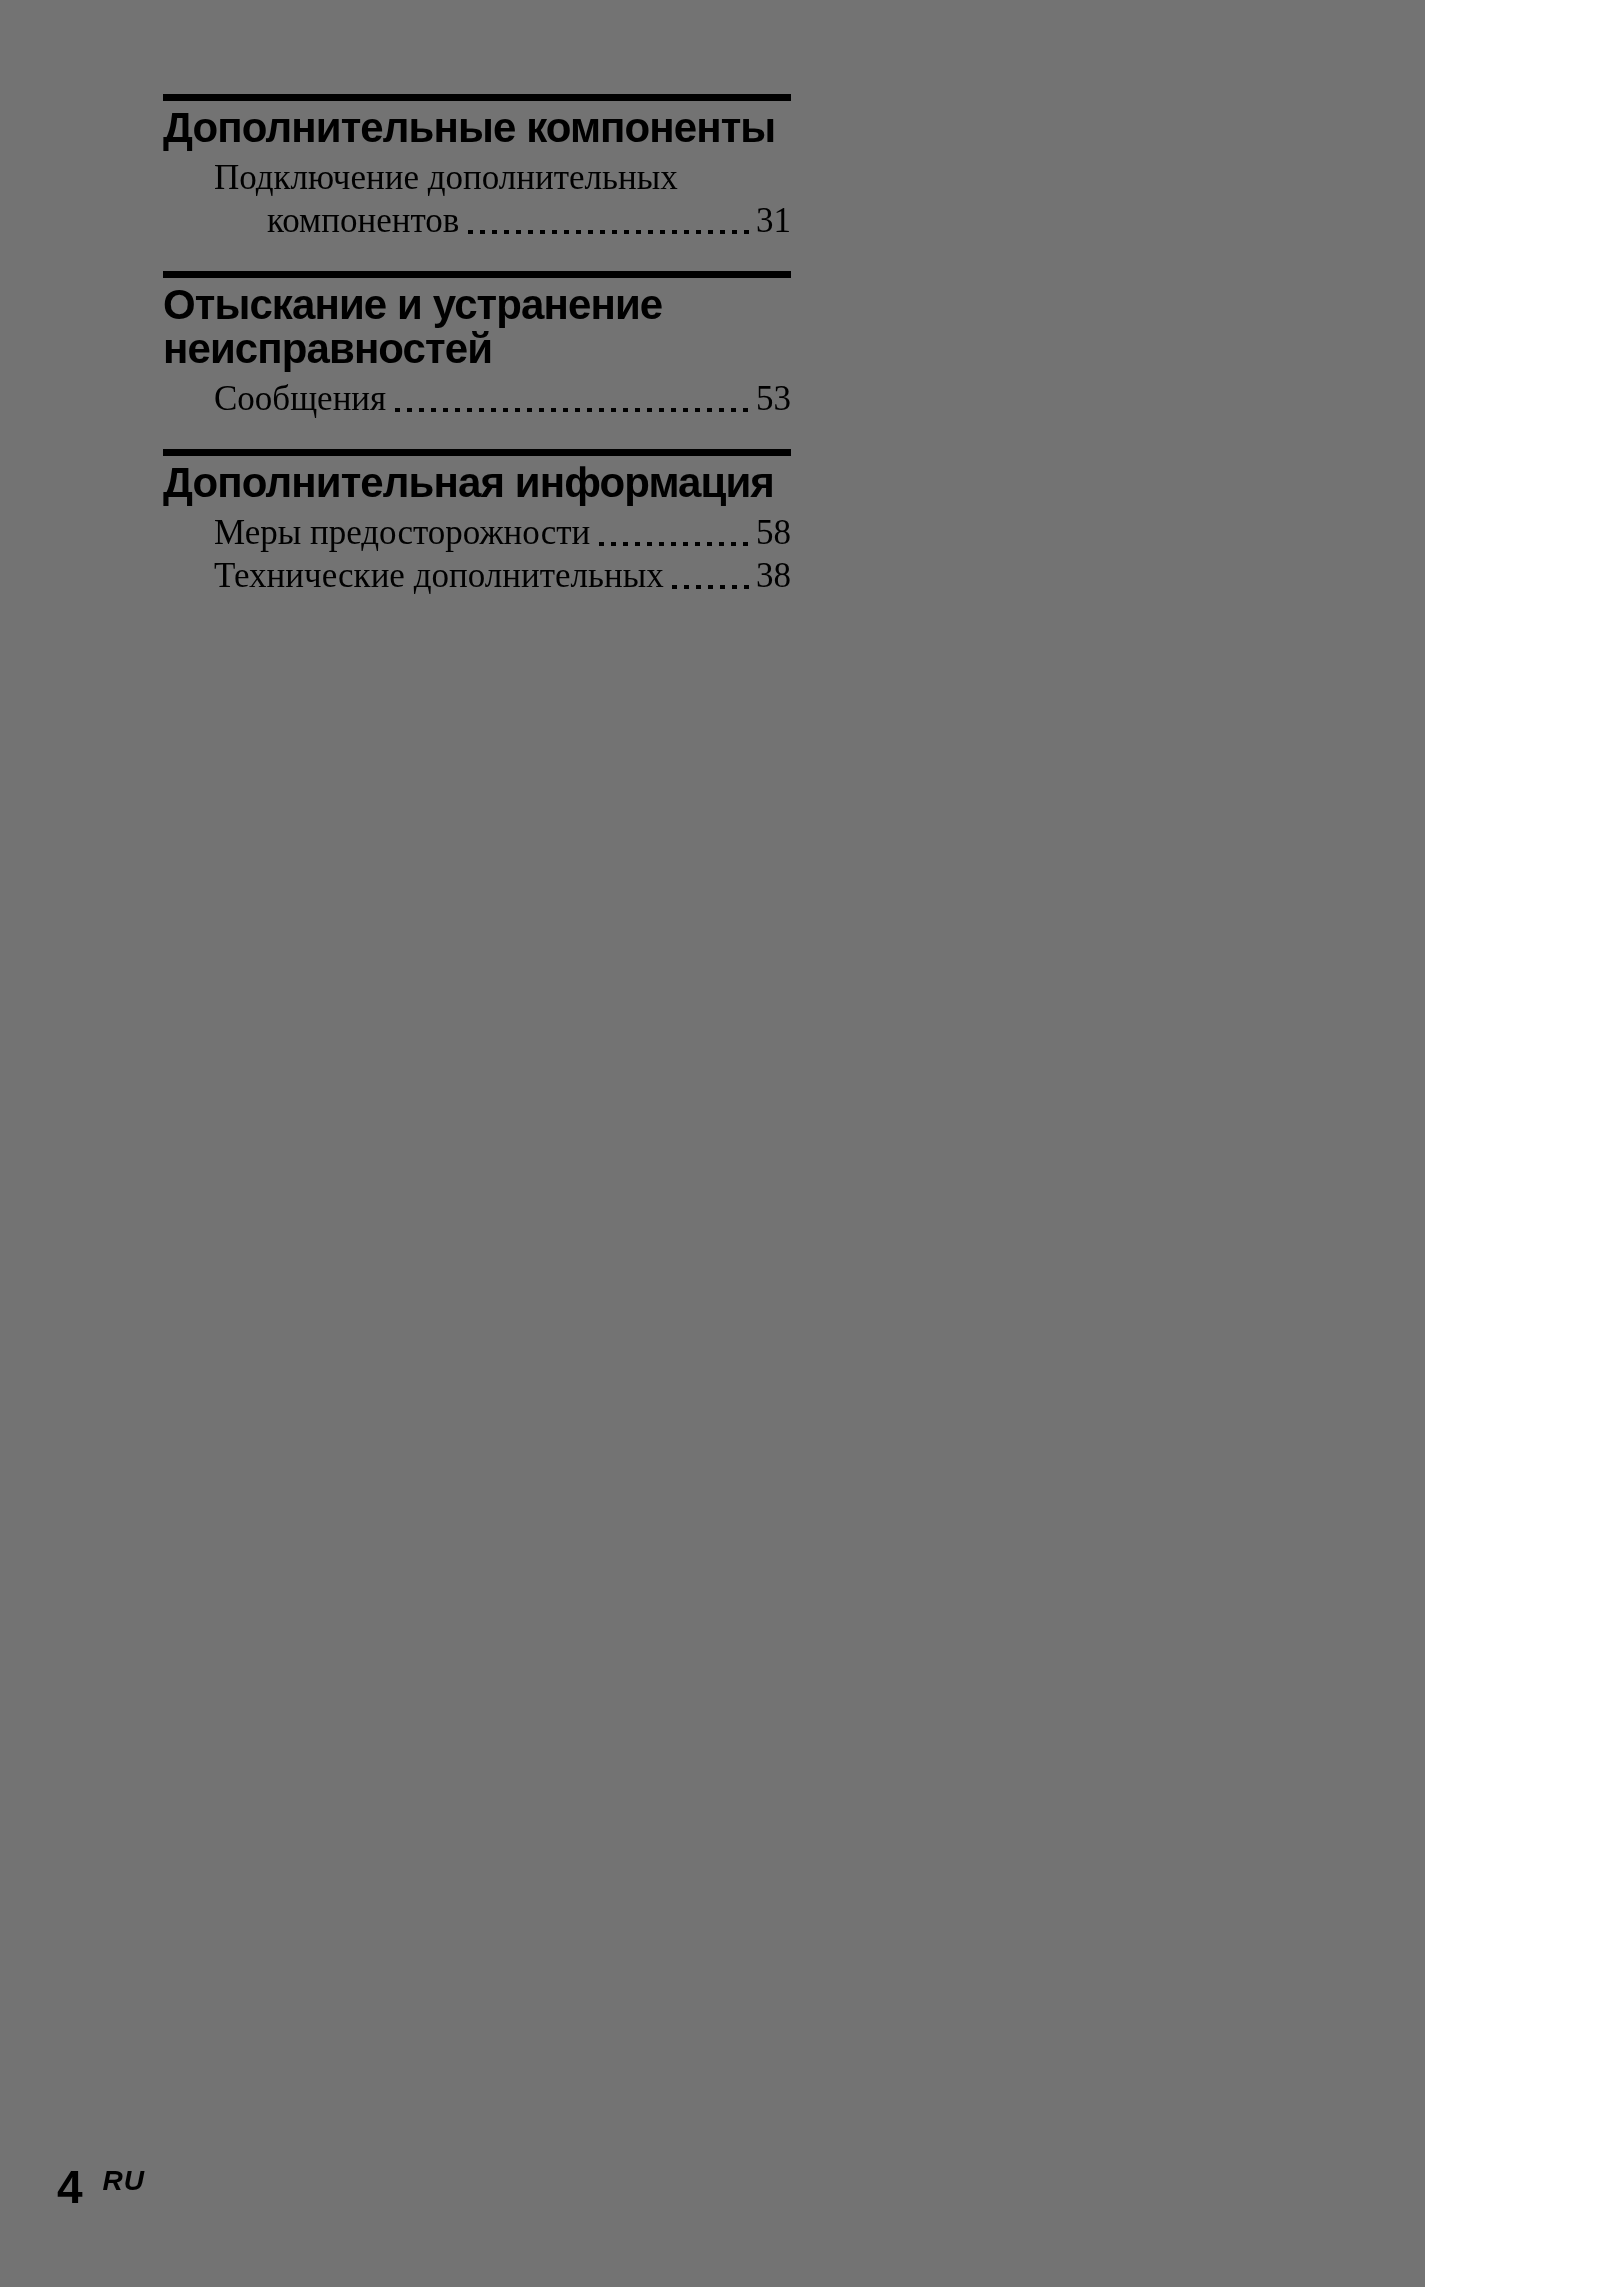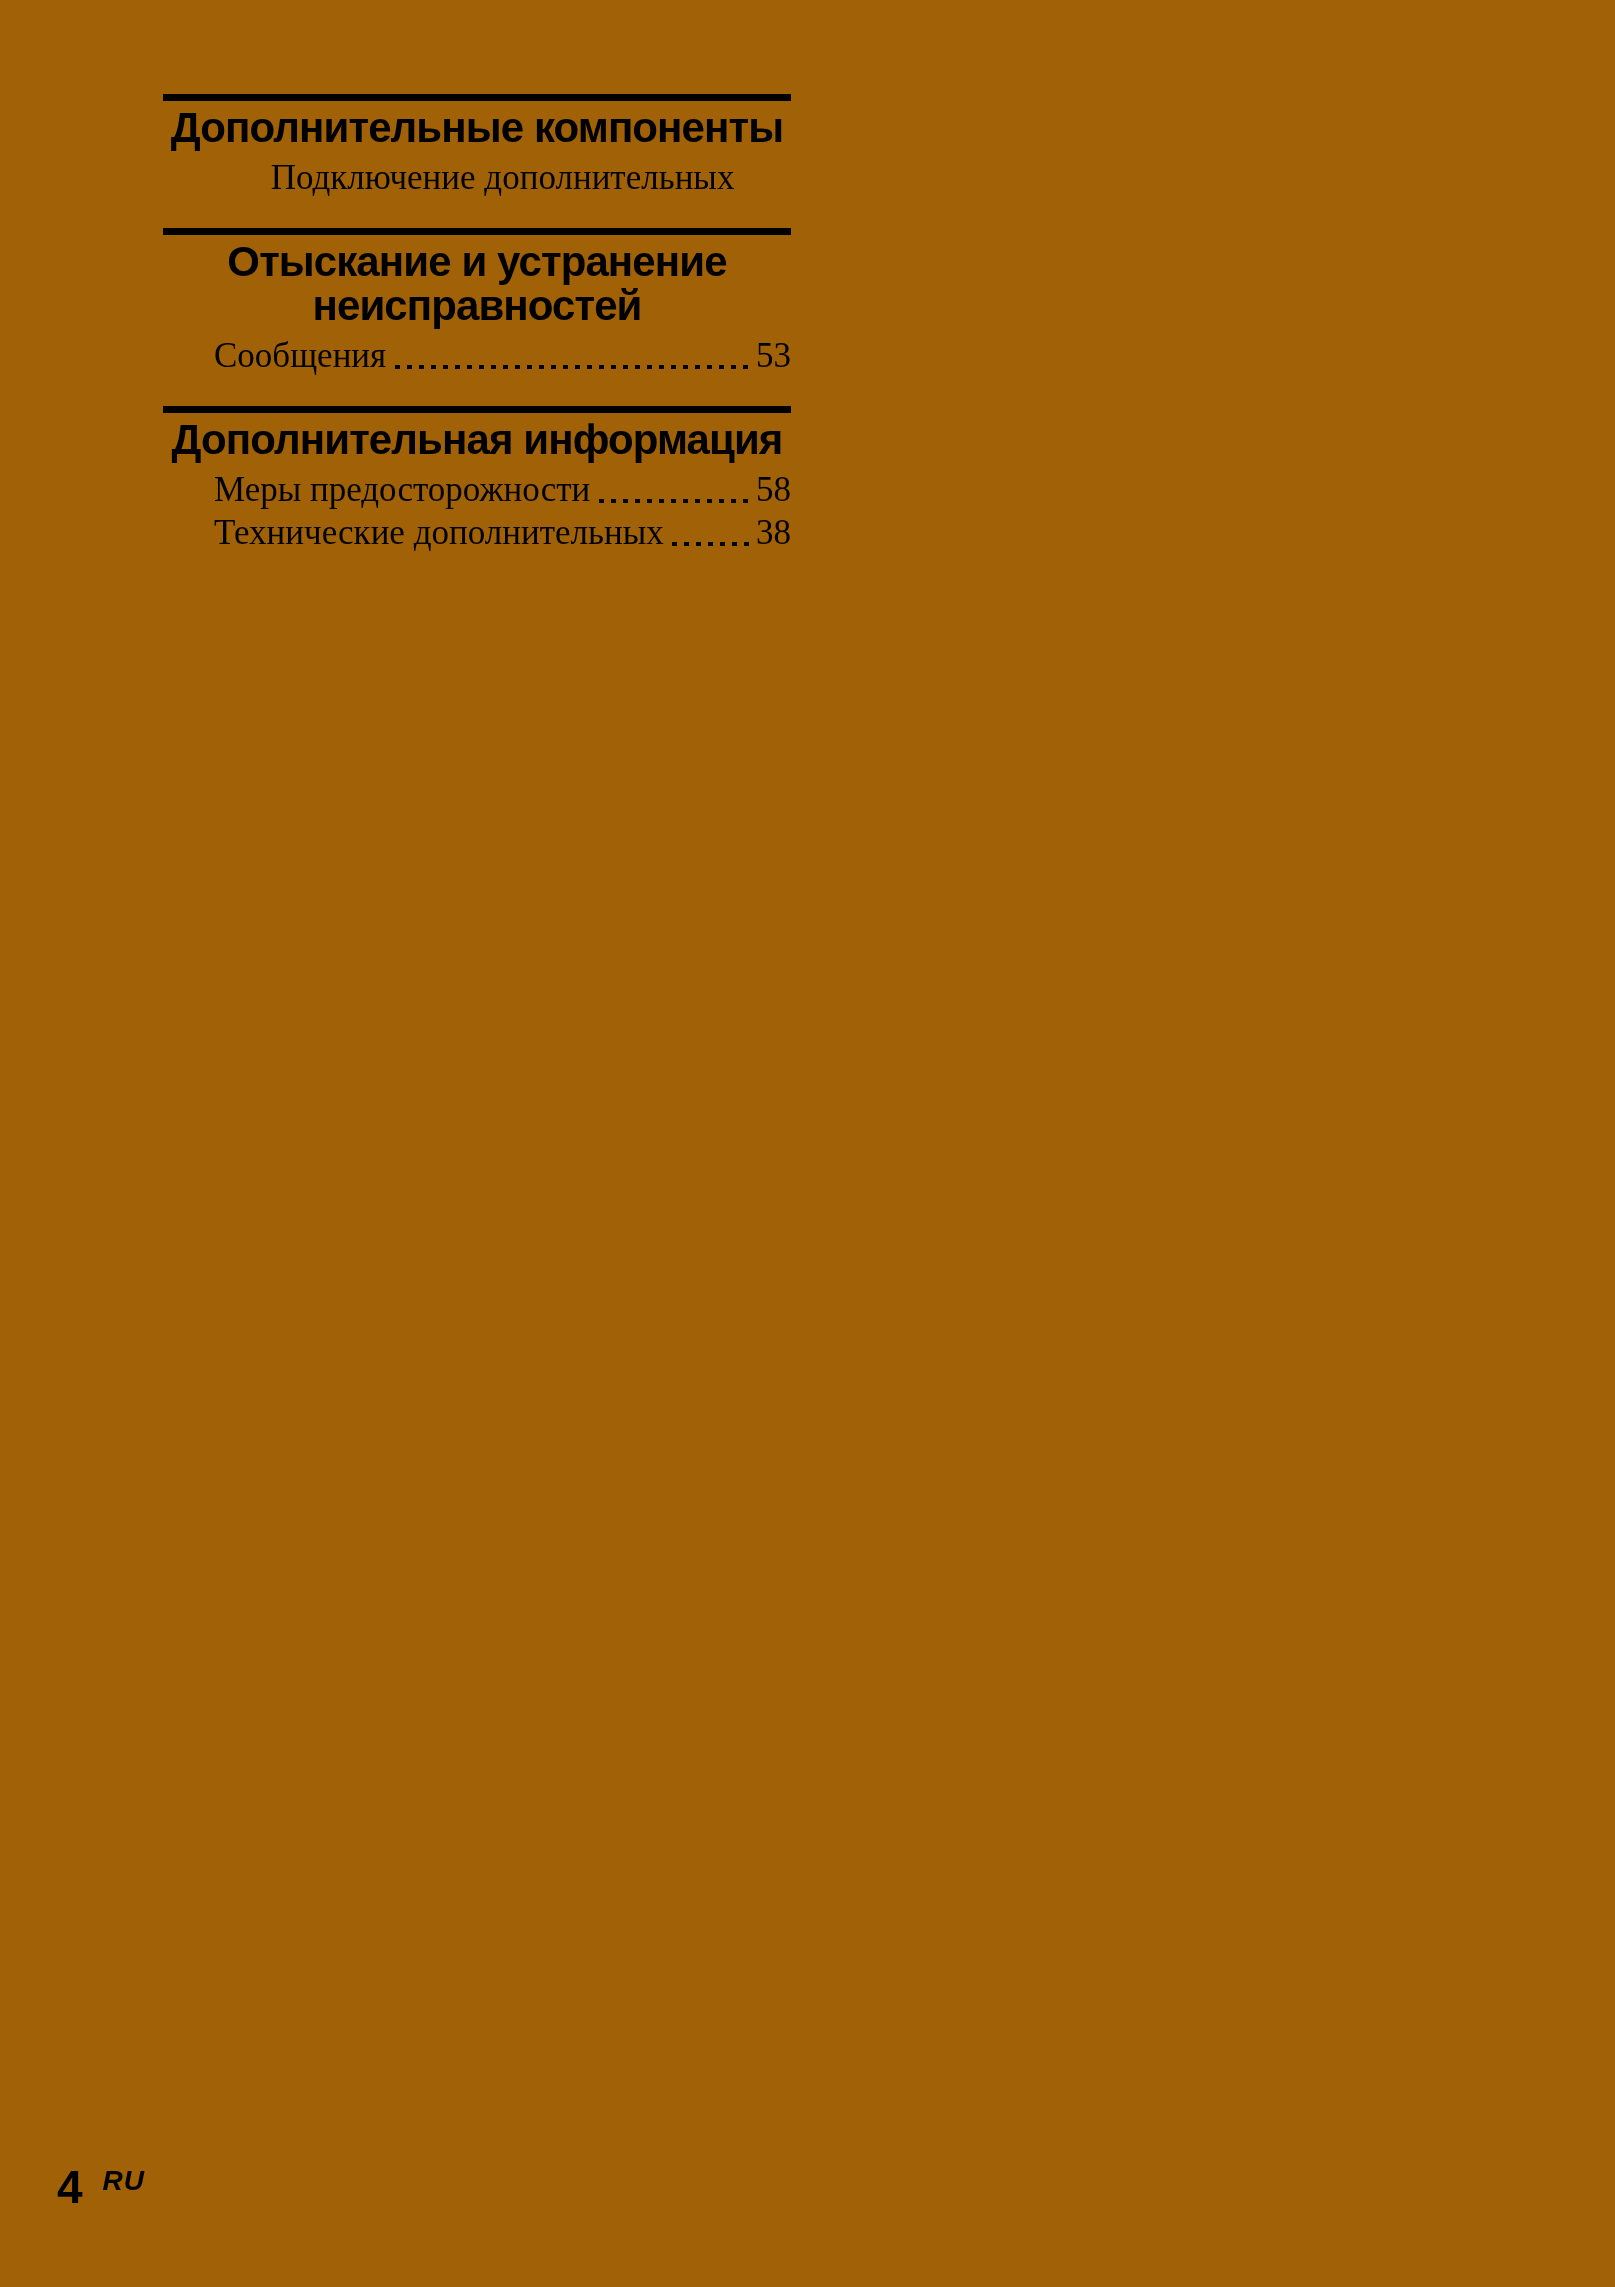--- a/index.html
+++ b/index.html
@@ -3,26 +3,25 @@
 <meta charset="utf-8">
 <style>
   * { box-sizing: border-box; }
   html, body {
     margin: 0;
     padding: 0;
     background: #ffffff;
   }
   .page {
     position: relative;
-    width: 1615px;
+    width: 1425px;
     height: 2288px;
-    background: #a16207;
+    background: #737373;
     color: #000000;
     overflow: hidden;
-    text-align: center;
   }
 
   
   .toc {
     position: absolute;
     left: 163px;
     top: 94px;
     width: 628px;
   }
 
@@ -113,20 +112,25 @@
   <div class="toc">
 
     <div class="section">
       <div class="section-rule"></div>
       <div class="section-title">
         <div class="title-line">Дополнительные компоненты</div>
       </div>
       <div class="entries">
         <div class="entry">
           <div class="entry-line indent-1">Подключение дополнительных</div>
+          <div class="entry-line indent-2 leader-row">
+            <span class="entry-text">компонентов</span>
+            <span class="dots"></span>
+            <span class="page-num">31</span>
+          </div>
         </div>
       </div>
     </div>
 
     <div class="section">
       <div class="section-rule"></div>
       <div class="section-title">
         <div class="title-line">Отыскание и устранение</div>
         <div class="title-line">неисправностей</div>
       </div>

